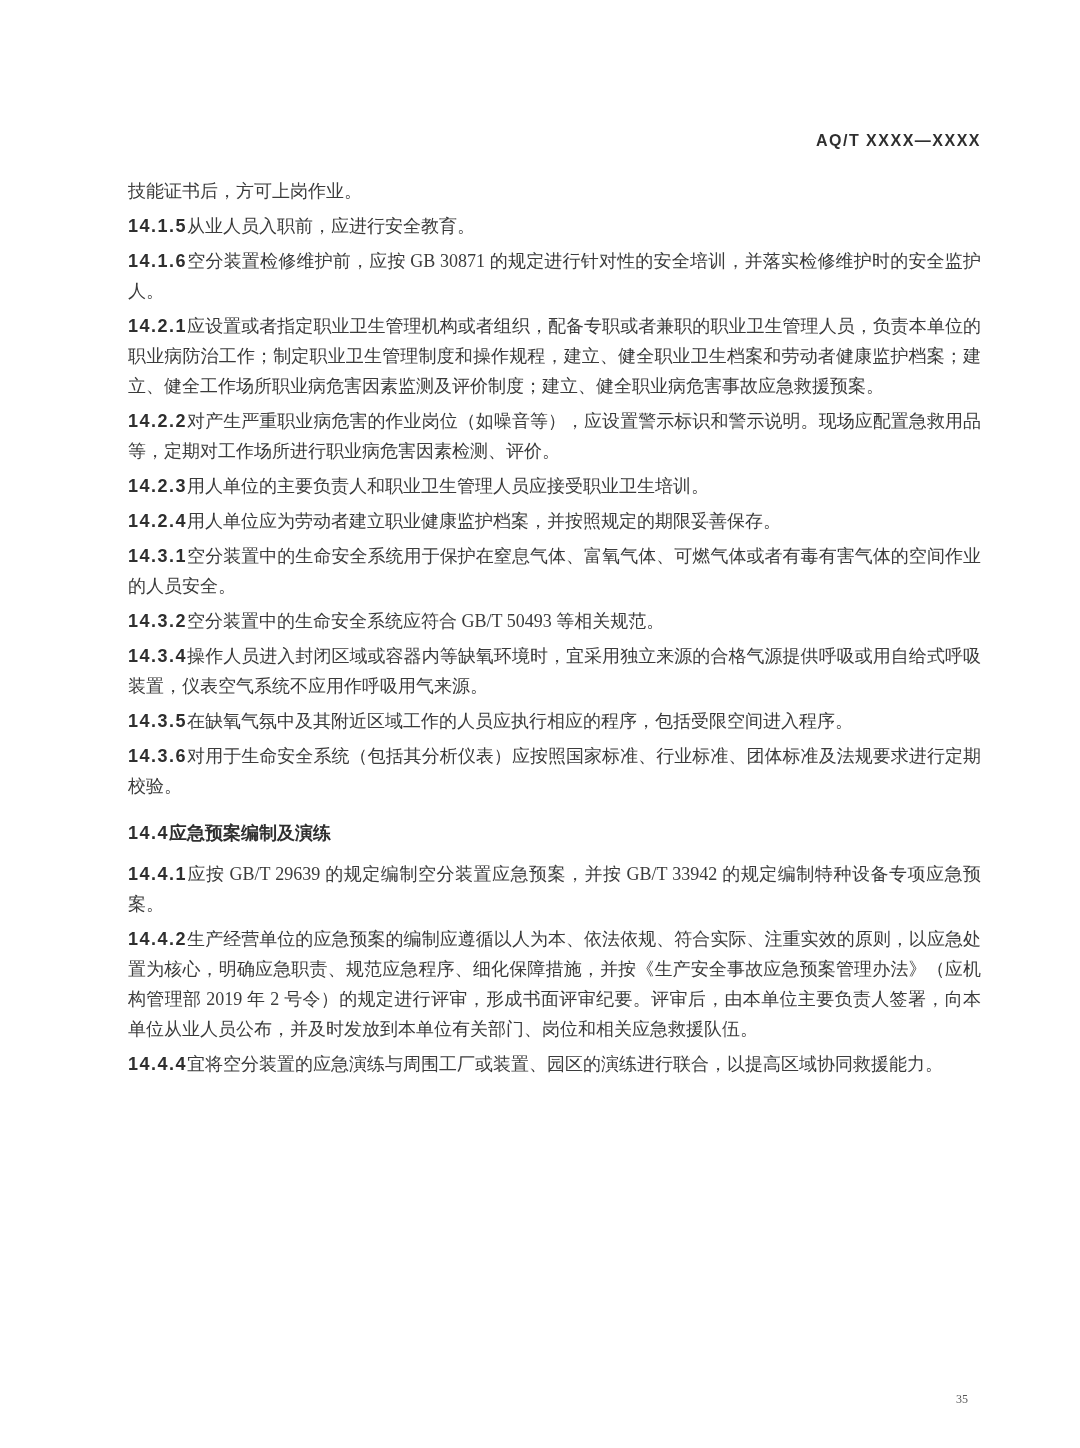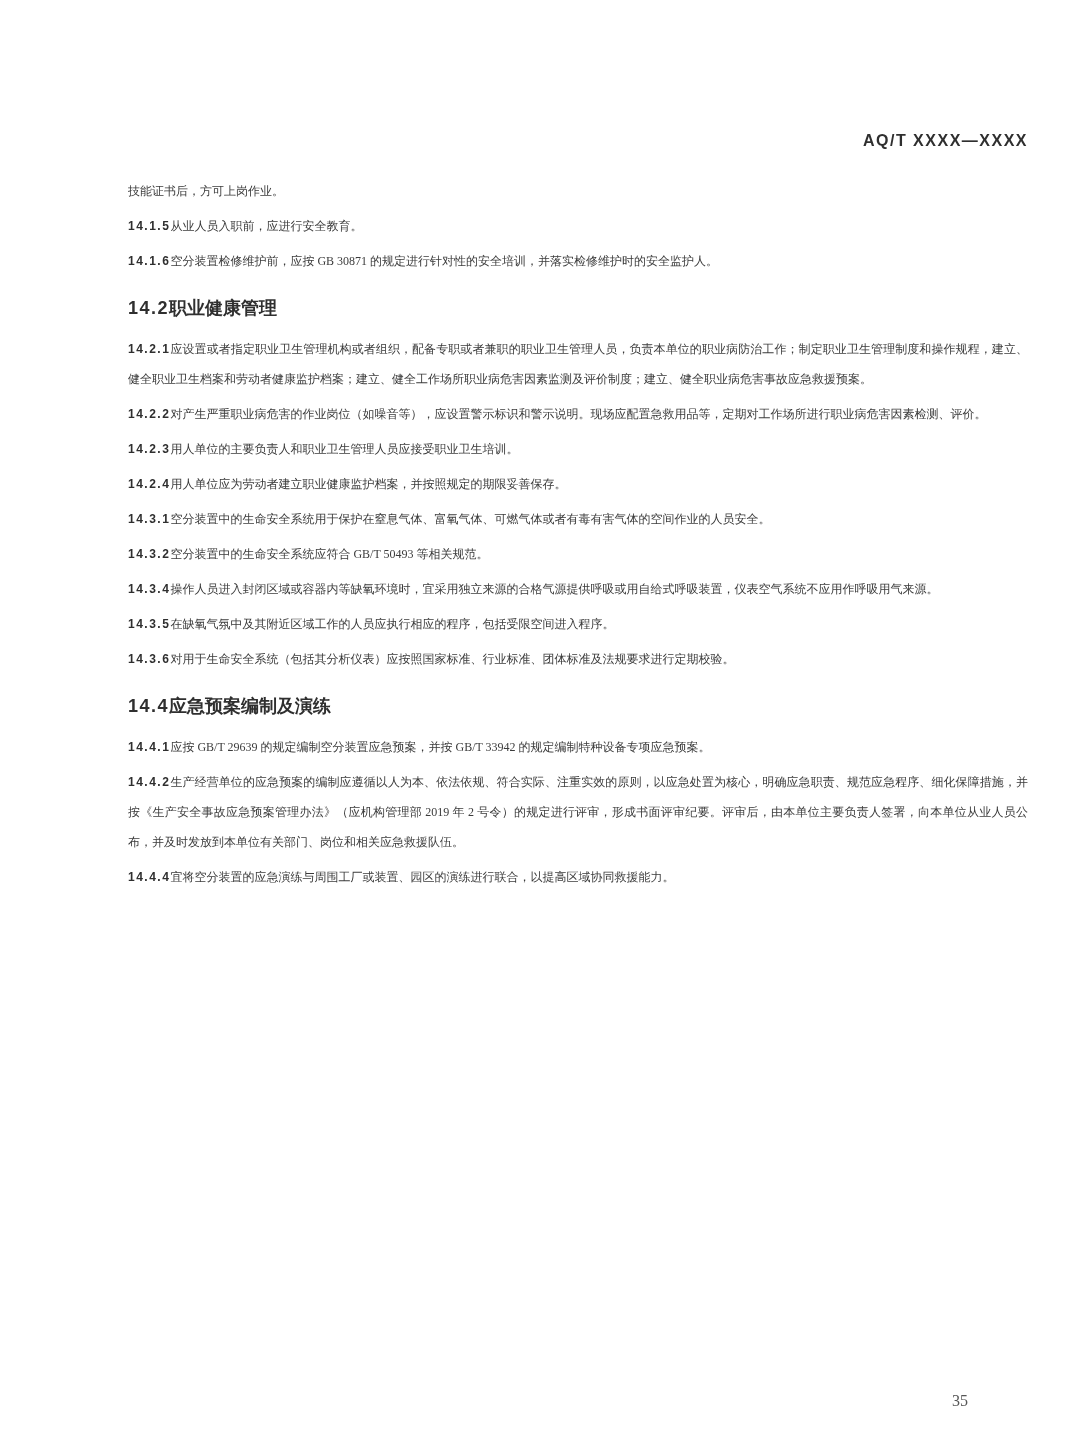--- a/index.html
+++ b/index.html
@@ -2,38 +2,38 @@
 <html><head>
 <meta charset="utf-8">
 <style>
   html, body { margin: 0; padding: 0; background: #ffffff; }
   .page {
     position: relative;
     width: 1080px;
     height: 1448px;
     background: #ffffff;
     box-sizing: border-box;
-    padding: 130px 52px 0 128px;
+    padding: 130px 99px 0 128px;
     font-family: "Liberation Serif", "DejaVu Serif", serif;
     color: #3b3b3b;
     overflow: hidden;
   }
   .doc-header {
     text-align: right;
     font-family: "Liberation Sans", "DejaVu Sans", sans-serif;
     font-weight: bold;
     font-size: 16px;
     letter-spacing: 1.5px;
     color: #2f2f2f;
     line-height: 22px;
     margin: 0 0 24px 0;
   }
   .doc-body p.clause,
   .doc-body p.para {
-    font-size: 12px;
+    font-size: 18px;
     line-height: 30px;
     text-align: justify;
     margin: 5px 0;
   }
   .doc-body .num {
     font-family: "Liberation Sans", "DejaVu Sans", sans-serif;
     font-weight: bold;
     letter-spacing: 1.5px;
     color: #2f2f2f;
     white-space: nowrap;
@@ -43,36 +43,35 @@
     line-height: 30px;
     font-family: "Liberation Sans", "DejaVu Sans", sans-serif;
     font-weight: bold;
     color: #2f2f2f;
     margin: 17px 0 11px 0;
   }
   .page-number {
     position: absolute;
     top: 1392px;
     right: 112px;
-    font-size: 16px;
+    font-size: 12px;
     color: #565656;
     font-family: "Liberation Serif", "DejaVu Serif", serif;
   }
 </style>
 </head>
 <body>
 
 <div class="page">
   <div class="doc-header">AQ/T XXXX—XXXX</div>
 
   <div class="doc-body">
       <p class="para"><span class="text">技能证书后，方可上岗作业。</span></p>
       <p class="clause"><span class="num">14.1.5</span><span class="text">从业人员入职前，应进行安全教育。</span></p>
       <p class="clause"><span class="num">14.1.6</span><span class="text">空分装置检修维护前，应按 GB 30871 的规定进行针对性的安全培训，并落实检修维护时的安全监护人。</span></p>
-      <h2 class="heading"><span class="num">14.2</span><span class="text">职业健康管理</span></h2>
       <p class="clause"><span class="num">14.2.1</span><span class="text">应设置或者指定职业卫生管理机构或者组织，配备专职或者兼职的职业卫生管理人员，负责本单位的职业病防治工作；制定职业卫生管理制度和操作规程，建立、健全职业卫生档案和劳动者健康监护档案；建立、健全工作场所职业病危害因素监测及评价制度；建立、健全职业病危害事故应急救援预案。</span></p>
       <p class="clause"><span class="num">14.2.2</span><span class="text">对产生严重职业病危害的作业岗位（如噪音等），应设置警示标识和警示说明。现场应配置急救用品等，定期对工作场所进行职业病危害因素检测、评价。</span></p>
       <p class="clause"><span class="num">14.2.3</span><span class="text">用人单位的主要负责人和职业卫生管理人员应接受职业卫生培训。</span></p>
       <p class="clause"><span class="num">14.2.4</span><span class="text">用人单位应为劳动者建立职业健康监护档案，并按照规定的期限妥善保存。</span></p>
       <p class="clause"><span class="num">14.3.1</span><span class="text">空分装置中的生命安全系统用于保护在窒息气体、富氧气体、可燃气体或者有毒有害气体的空间作业的人员安全。</span></p>
       <p class="clause"><span class="num">14.3.2</span><span class="text">空分装置中的生命安全系统应符合 GB/T 50493 等相关规范。</span></p>
       <p class="clause"><span class="num">14.3.4</span><span class="text">操作人员进入封闭区域或容器内等缺氧环境时，宜采用独立来源的合格气源提供呼吸或用自给式呼吸装置，仪表空气系统不应用作呼吸用气来源。</span></p>
       <p class="clause"><span class="num">14.3.5</span><span class="text">在缺氧气氛中及其附近区域工作的人员应执行相应的程序，包括受限空间进入程序。</span></p>
       <p class="clause"><span class="num">14.3.6</span><span class="text">对用于生命安全系统（包括其分析仪表）应按照国家标准、行业标准、团体标准及法规要求进行定期校验。</span></p>
       <h2 class="heading"><span class="num">14.4</span><span class="text">应急预案编制及演练</span></h2>

